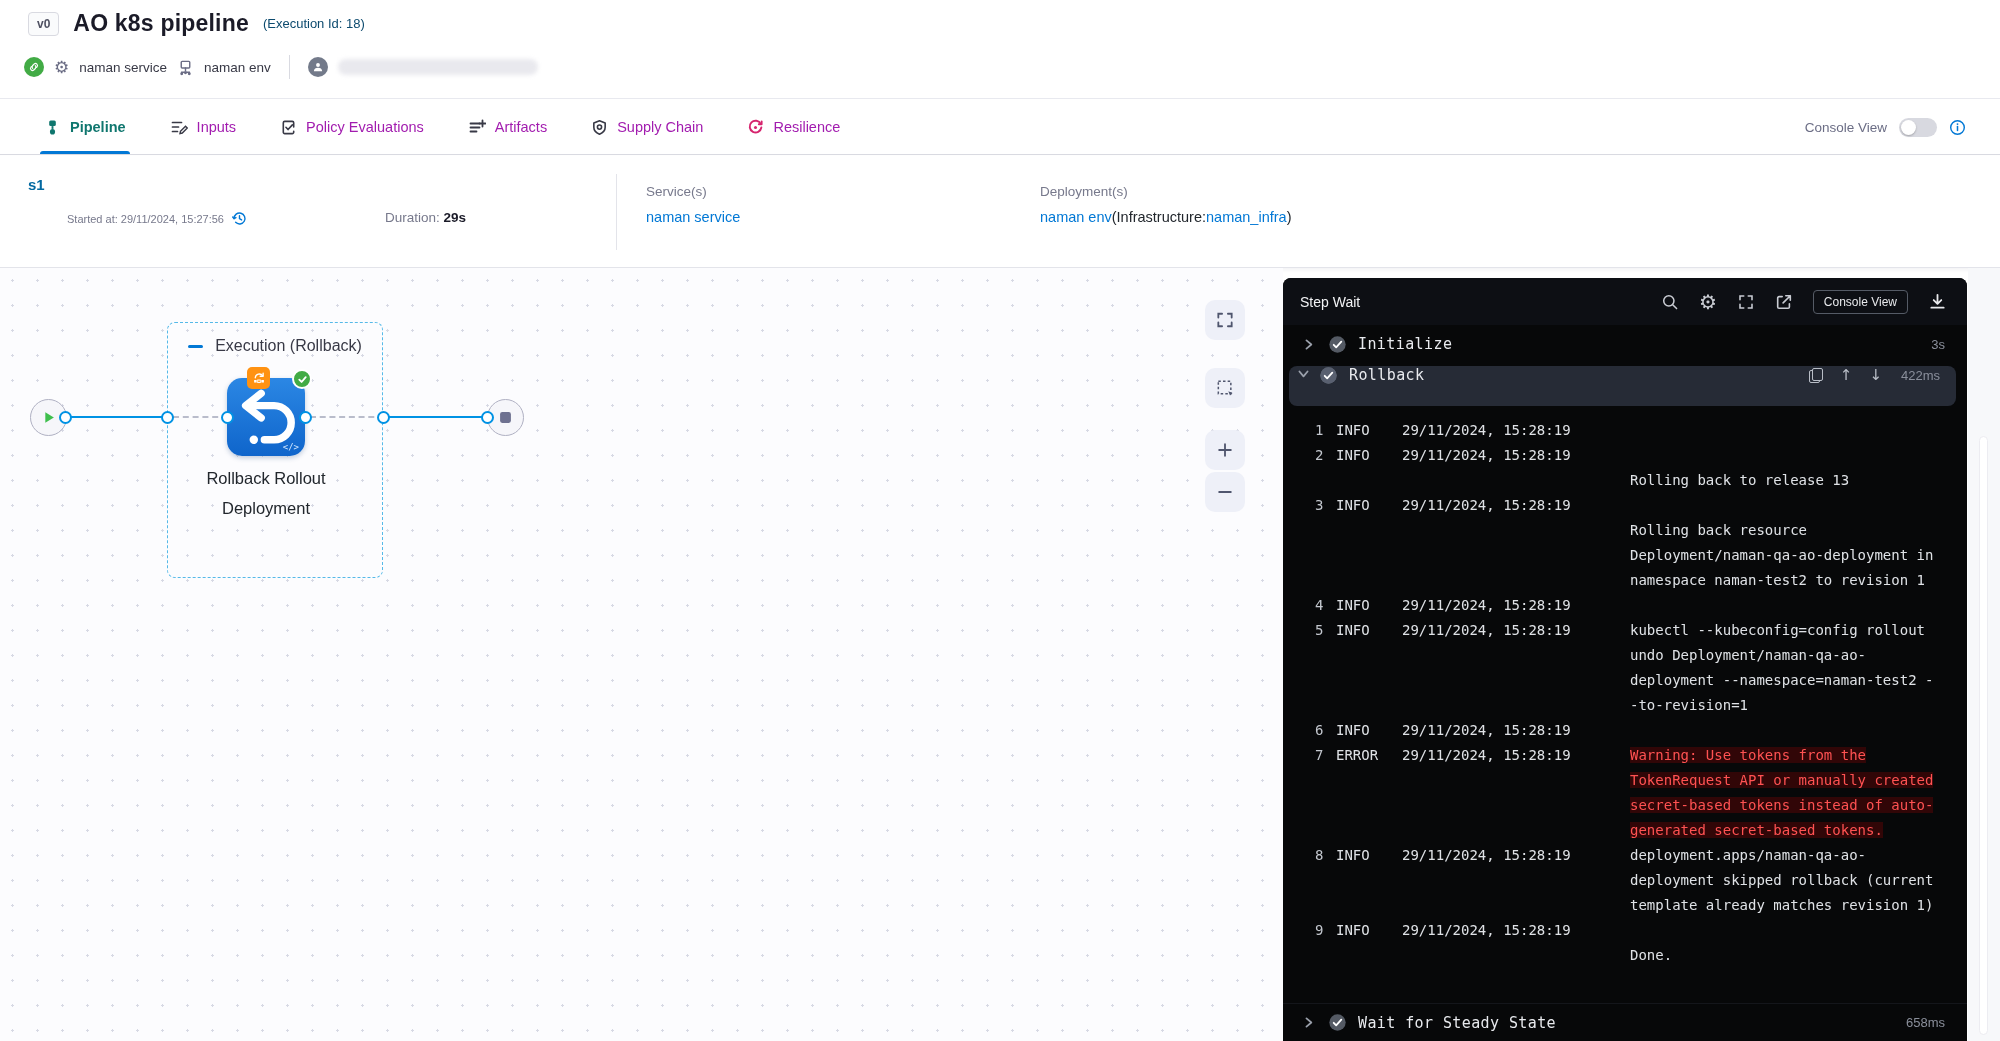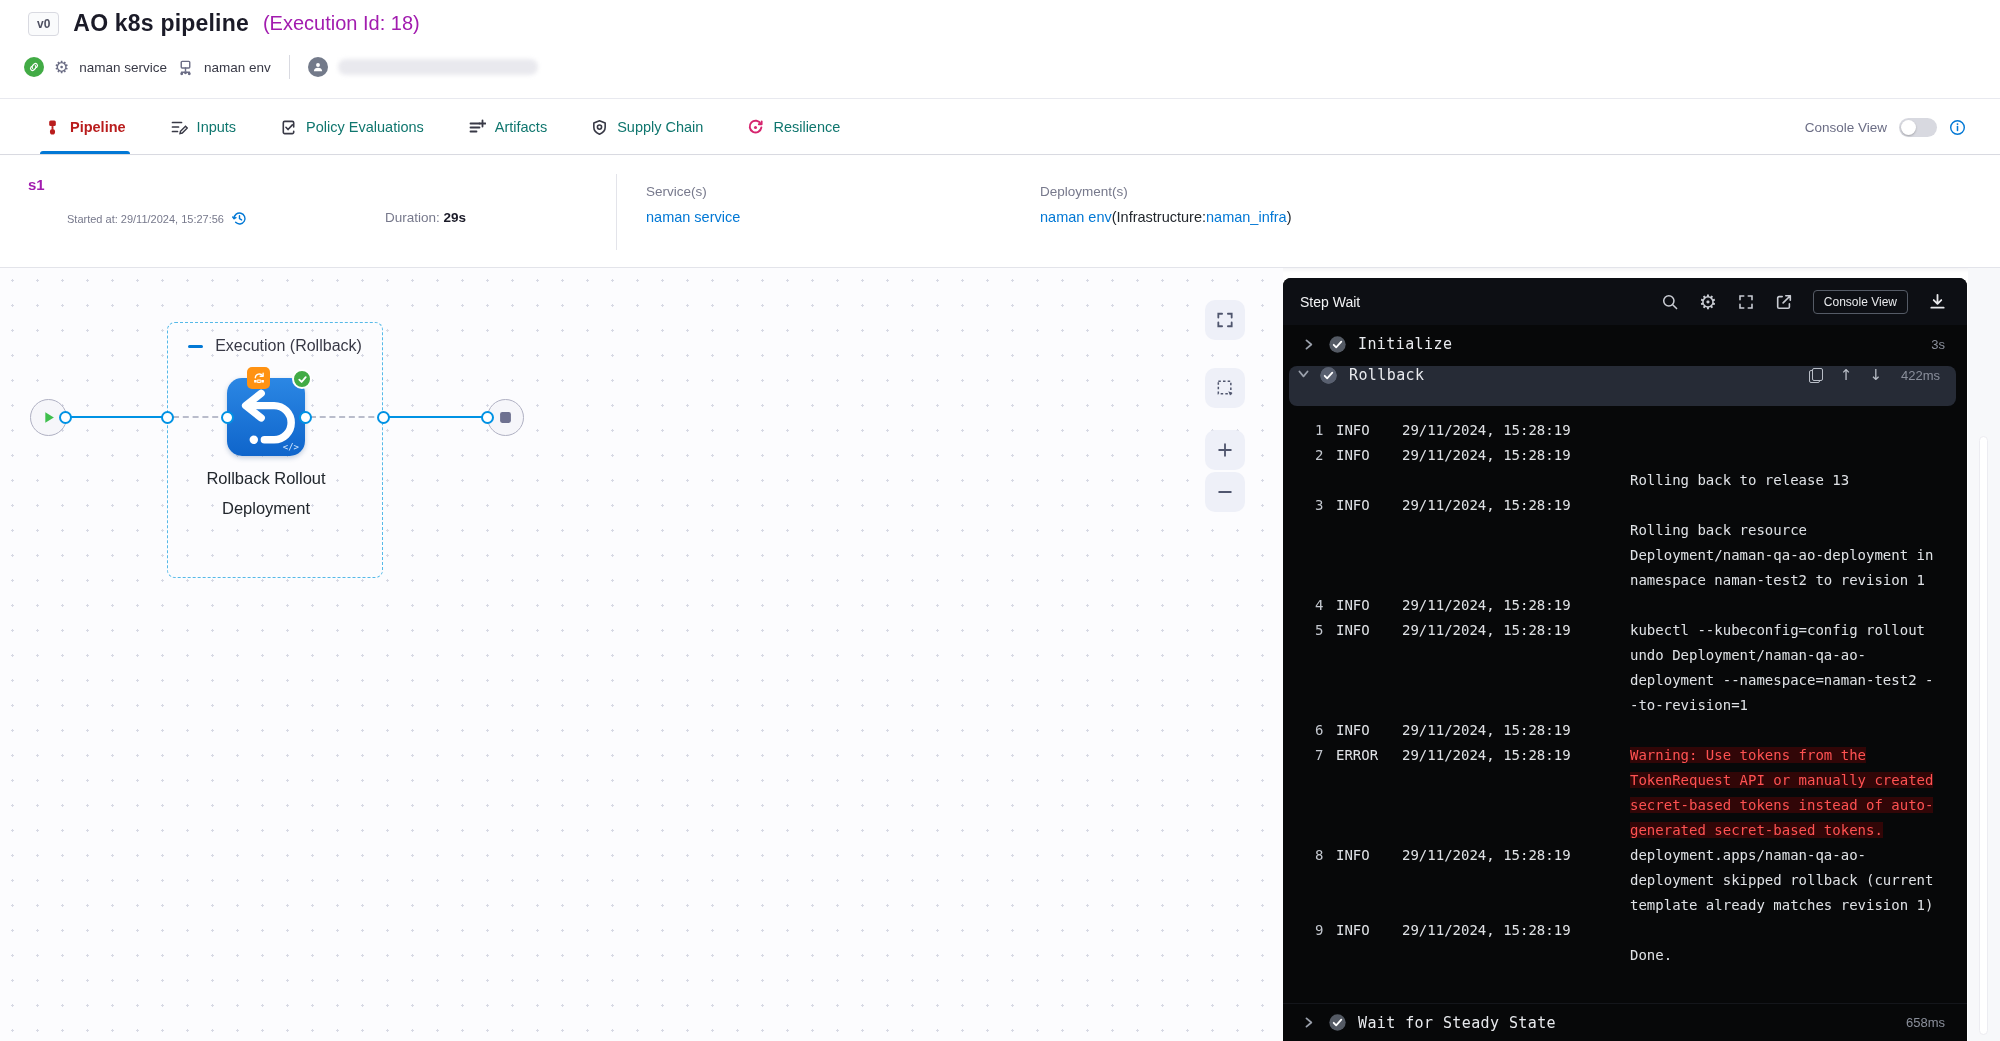--- a/index.html
+++ b/index.html
@@ -3,42 +3,42 @@
 <meta charset="utf-8">
 <style>
   * { margin:0; padding:0; box-sizing:border-box; }
   html,body { width:2000px; height:1041px; font-family:"Liberation Sans", sans-serif; background:#ffffff; overflow:hidden; position:relative; }
 
   
   .app-header { position:absolute; left:0; top:0; width:2000px; height:99px; background:#fff; border-bottom:1px solid #e8e9ef; }
   .title-row { position:absolute; left:28px; top:10px; display:flex; align-items:center; gap:14px; }
   .v-badge { font-size:12px; font-weight:bold; color:#4f5162; background:#fafbfc; border:1px solid #d9dae1; border-radius:4px; padding:4px 8px; }
   .pipeline-title { font-size:23px; font-weight:700; color:#1b1b28; letter-spacing:.2px; }
-  .exec-id { font-size:20px; color:#a21caf; }
+  .exec-id { font-size:13px; color:#0c4a6e; }
   .meta-row { position:absolute; left:24px; top:54px; display:flex; align-items:center; gap:10px; height:26px; }
   .round-icon { width:20px; height:20px; border-radius:50%; display:flex; align-items:center; justify-content:center; }
   .meta-label { font-size:13.5px; color:#383946; }
   .gear-glyph { font-size:17px; color:#6b6d85; line-height:1; }
   .v-divider { width:1px; height:24px; background:#d9dae1; margin:0 8px; }
   .redacted { width:200px; height:16px; border-radius:8px; background:#e9e9ee; filter:blur(2px); }
 
   
   .tab-bar { position:absolute; left:0; top:100px; width:2000px; height:55px; background:#ffffff; border-bottom:1px solid #d9dae1; display:flex; align-items:center; padding:0 34px 0 44px; }
-  .tab { display:flex; align-items:center; gap:9px; font-size:14.5px; color:#0f766e; margin-right:44px; height:100%; position:relative; cursor:pointer; }
+  .tab { display:flex; align-items:center; gap:9px; font-size:14.5px; color:#a21caf; margin-right:44px; height:100%; position:relative; cursor:pointer; }
   .tab svg { flex:0 0 auto; }
-  .tab.active { color:#b91c1c; font-weight:700; }
+  .tab.active { color:#0f766e; font-weight:700; }
   .tab.active::after { content:""; position:absolute; left:-4px; right:-4px; bottom:0; height:3px; background:#0278d5; border-radius:3px 3px 0 0; }
   .tabbar-right { margin-left:auto; display:flex; align-items:center; gap:12px; }
   .console-view-label { font-size:13.5px; color:#6b6d85; }
   .toggle { width:38px; height:19px; border-radius:10px; background:#d8d9e0; position:relative; }
   .toggle .knob { position:absolute; left:2px; top:2px; width:15px; height:15px; border-radius:50%; background:#fff; box-shadow:0 1px 2px rgba(0,0,0,.25); }
 
   
   .stage-strip { position:absolute; left:0; top:156px; width:2000px; height:112px; background:#fff; border-bottom:1px solid #e3e4ea; box-shadow:0 2px 4px rgba(40,41,61,.06); }
-  .stage-name { position:absolute; left:28px; top:20px; font-size:15px; font-weight:700; color:#a21caf;text-align:right; }
+  .stage-name { position:absolute; left:28px; top:20px; font-size:15px; font-weight:700; color:#0369a1;text-align:right; }
   .started-at { position:absolute; left:35px; top:54px; font-size:11px; color:#77798c; display:flex; align-items:center; gap:7px;margin-left:32px; }
   .duration { position:absolute; left:385px; top:54px; font-size:13.5px; color:#77798c; }
   .duration b { color:#1b1b28; font-weight:700; }
   .stage-divider { position:absolute; left:616px; top:18px; width:1px; height:76px; background:#e3e4ea; }
   .svc-col { position:absolute; left:646px; top:28px; }
   .env-col { position:absolute; left:1040px; top:28px; }
   .col-label { font-size:13.5px; color:#77798c; margin-bottom:9px; }
   .link { font-size:14.5px; color:#0278d5; cursor:pointer; }
   .env-value { font-size:14.5px; color:#22272d; }
   .env-value .link { font-size:14.5px; }

